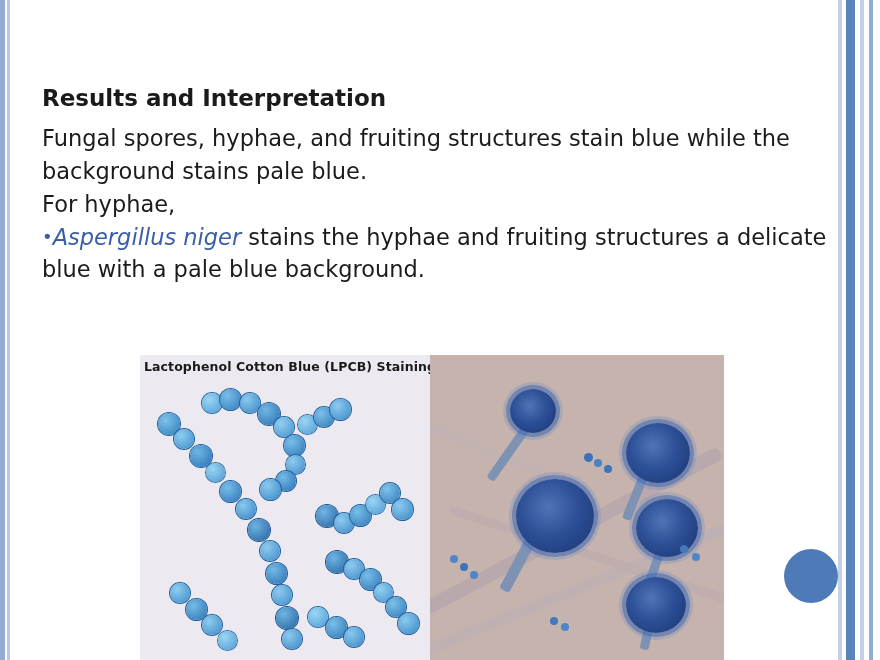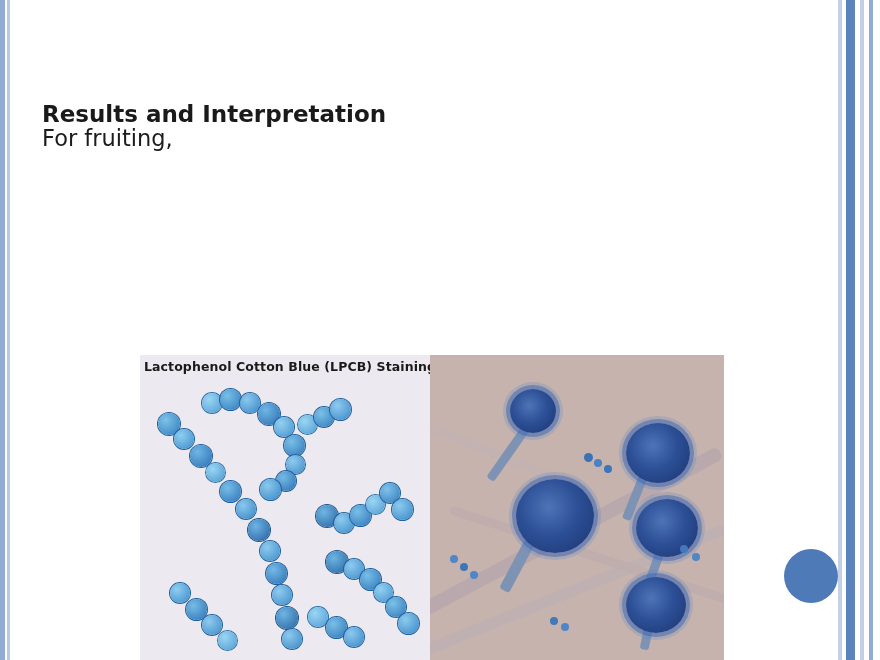--- a/index.html
+++ b/index.html
@@ -81,21 +81,21 @@
     font-size: 25px;
     font-weight: bold;
     color: #1a1a1a;
     line-height: 1.32;
     letter-spacing: 0.1px;
   }
 
   .subtitle {
     position: absolute;
     left: 42px;
-    top: 101px;
+    top: 85px;
     font-size: 23px;
     font-weight: bold;
     color: #1a1a1a;
   }
 
   .body-text {
     position: absolute;
     left: 42px;
     top: 122px;
     width: 790px;
@@ -202,21 +202,23 @@
 
   <div class="bar-right-1"></div>
   <div class="bar-right-2"></div>
   <div class="bar-right-3"></div>
   <div class="bar-right-4"></div>
 
 
   <div class="subtitle">Results and Interpretation</div>
 
   <div class="body-text">
-    <p>For fruiting,</p>
+    <p>Fungal spores, hyphae, and fruiting structures stain blue while the background stains pale blue.</p>
+    <p>For hyphae,</p>
+    <p class="bullet-line"><span class="bullet-dot">•</span><span class="species"><span class="ital">Aspergillus</span> <span class="ital">niger</span></span><span> stains the hyphae and fruiting structures a delicate blue with a pale blue background.</span></p>
   </div>
 
   <div class="figure">
 
     <div class="fig-left">
       <div class="fig-caption">Lactophenol Cotton Blue (LPCB) Staining</div>
 
       <div class="dot" style="left:18px; top:58px;  width:22px; height:22px; background:radial-gradient(circle at 35% 32%, #7fc2e8, #2f7bbd); box-shadow:0 0 0 1px #1f5f9e;"></div>
       <div class="dot" style="left:34px; top:74px;  width:20px; height:20px; background:radial-gradient(circle at 35% 32%, #8fcdf0, #3b8cc9); box-shadow:0 0 0 1px #1f5f9e;"></div>
       <div class="dot" style="left:50px; top:90px;  width:22px; height:22px; background:radial-gradient(circle at 35% 32%, #6fb6e4, #2a6fb4); box-shadow:0 0 0 1px #1f5f9e;"></div>

